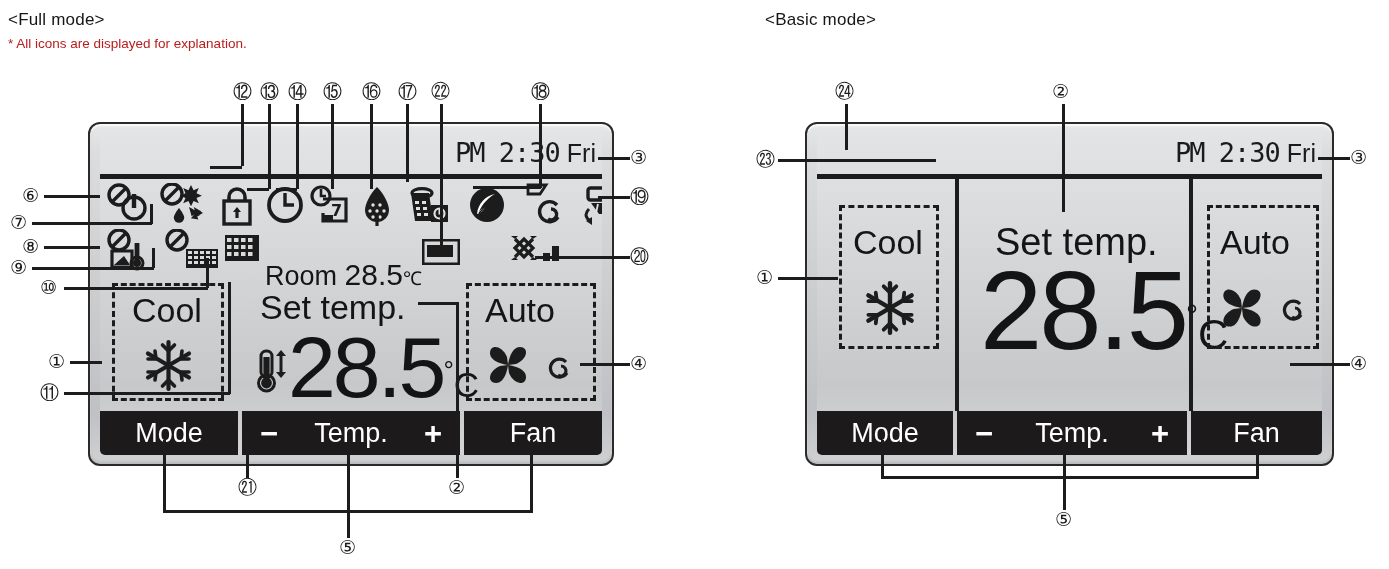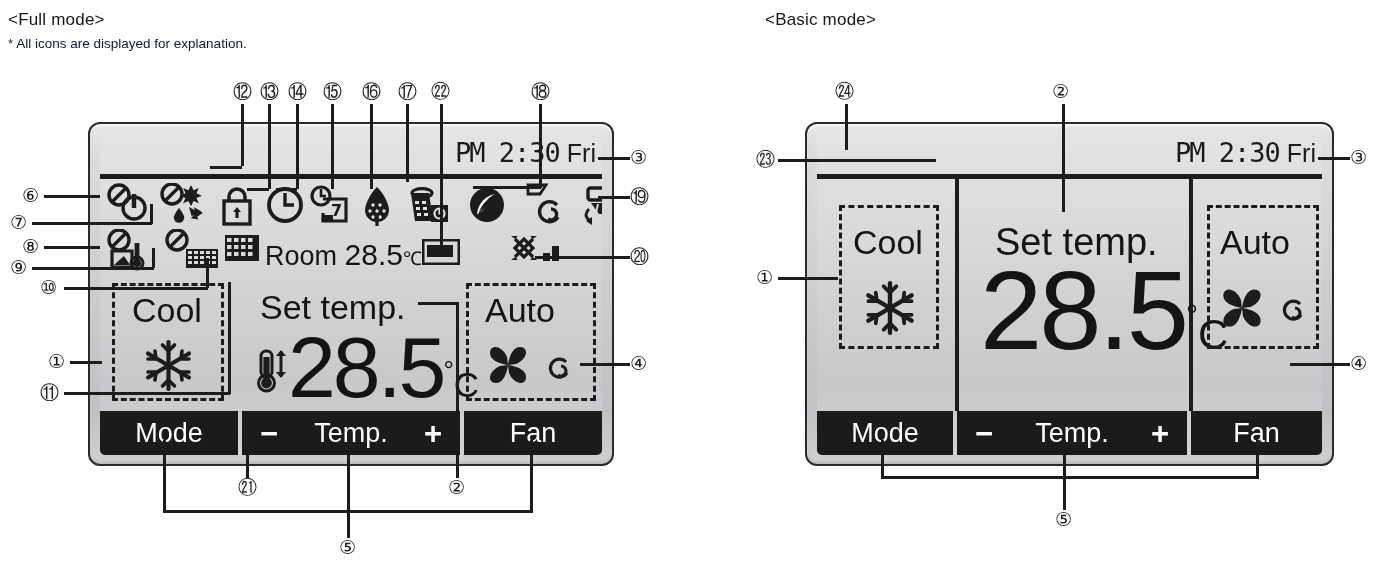--- a/index.html
+++ b/index.html
@@ -4,21 +4,21 @@
 <style>
   html,body{margin:0;padding:0;}
   body{
     width:1389px;height:569px;position:relative;background:#ffffff;
     font-family:"Liberation Sans", sans-serif;color:#1a1a1a;overflow:hidden;
   }
   .root{position:absolute;inset:0;}
 
   
   .hd-title{position:absolute;font-size:17px;letter-spacing:.2px;color:#161616;white-space:nowrap;}
-  .hd-sub{position:absolute;font-size:13.5px;color:#0f172a;white-space:nowrap;}
+  .hd-sub{position:absolute;font-size:13.5px;color:#b91c1c;white-space:nowrap;}
 
   
   .lcd-shell{
     position:absolute;border-radius:12px;
     background:linear-gradient(180deg,#e6e7e8 0%,#dcdddf 8%,#c9cbcd 55%,#bfc1c4 85%,#cfd1d3 100%);
     border:2px solid #2a2a2a;
     box-shadow:inset 0 2px 2px rgba(255,255,255,.85), inset 0 -2px 3px rgba(0,0,0,.12);
   }
   .lcd-inner{
     position:absolute;left:10px;right:10px;top:9px;bottom:9px;
@@ -57,21 +57,21 @@
   .btn.tempbtn{justify-content:space-between;padding:0 18px;box-sizing:border-box;}
   .btn .tlabel{flex:1;text-align:center;}
   .btn .sg{font-size:31px;font-weight:700;line-height:1;}
 
   
   .settemp{position:absolute;white-space:nowrap;color:#141414;line-height:.9;}
   .settemp .num{font-size:86px;letter-spacing:-3px;font-family:"Liberation Sans",sans-serif;}
   .settemp .unit{font-size:35px;}
   .settemp .unit .dg{font-size:26px;vertical-align:18px;}
 
-  .roomtemp{position:absolute;white-space:nowrap;font-size:27px;color:#151515;}
+  .roomtemp{position:absolute;white-space:nowrap;font-size:27px;color:#151515;margin-top:20px;}
   .roomtemp .rnum{font-size:30px;}
   .roomtemp .run{font-size:19px;}
 
   
   .cal{
     position:absolute;font-size:19px;color:#1b1b1b;
     font-family:"DejaVu Sans", sans-serif;
     white-space:nowrap;line-height:1;
   }
   .ln{position:absolute;background:#1c1c1c;}

